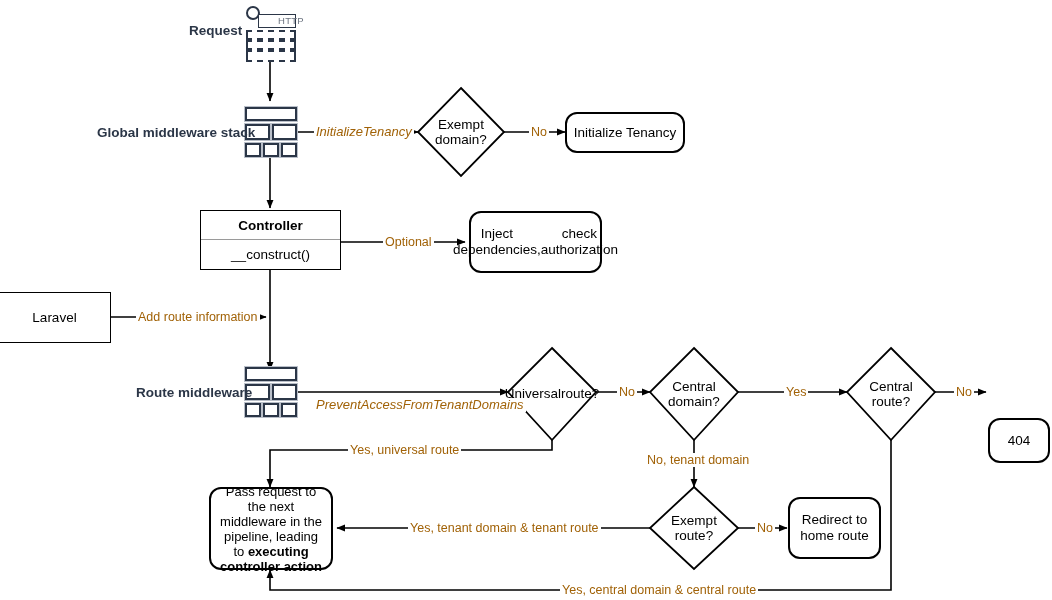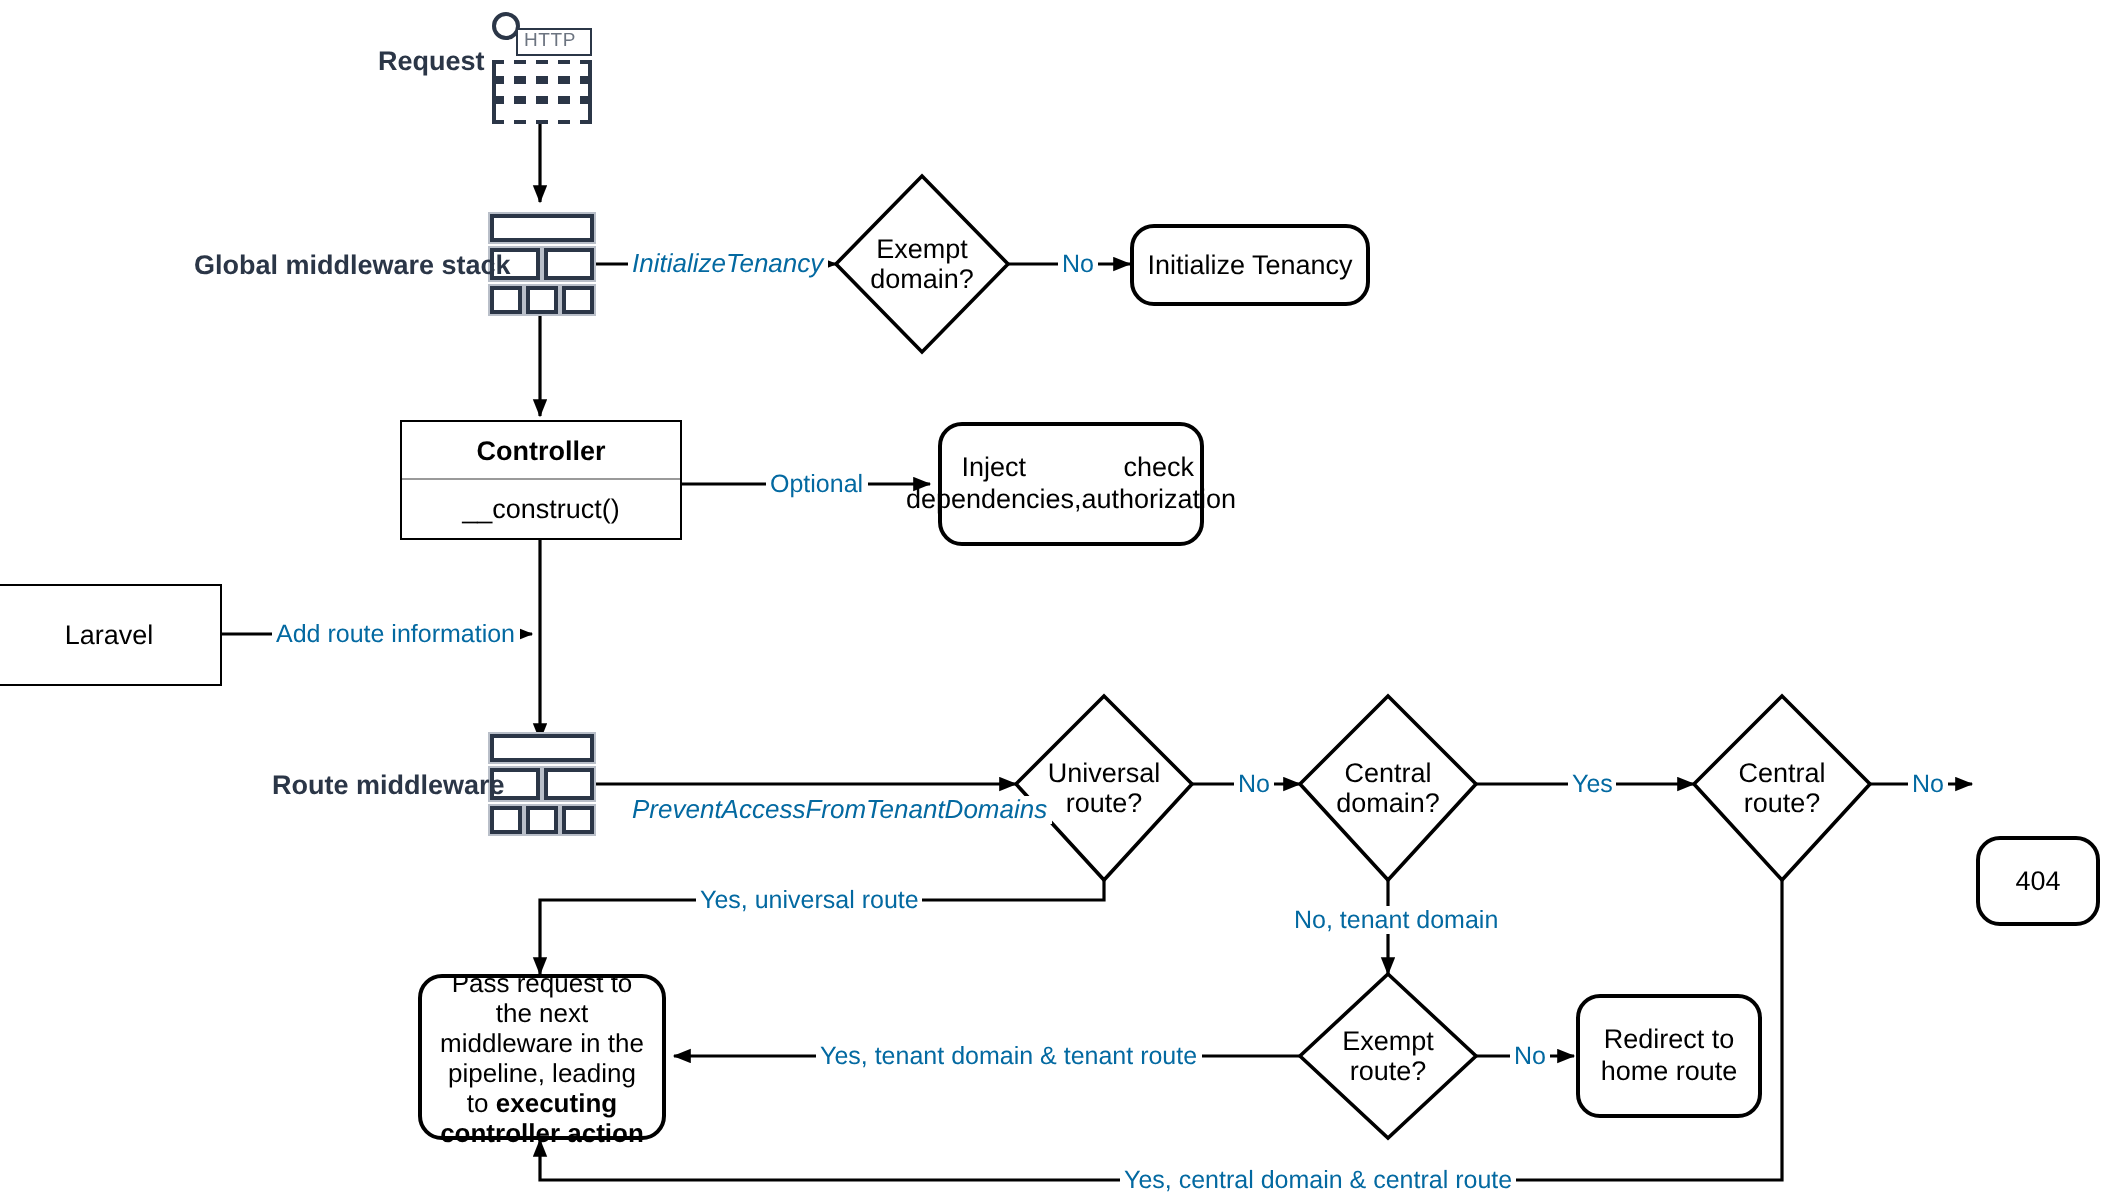--- a/index.html
+++ b/index.html
@@ -13,31 +13,31 @@
   .rect{border:1.6px solid #000;}
   .rounded{border:2.4px solid #000;border-radius:12px;}
   .diamond-wrap{position:absolute;}
   .dia-label{position:absolute;left:0;top:0;width:100%;height:100%;
              display:flex;align-items:center;justify-content:center;text-align:center;
              font-size:13.5px;line-height:15.5px;}
 
   .lbl{position:absolute;color:#2b3647;font-weight:bold;font-size:13.5px;
        white-space:nowrap;}
   .edge-label{position:absolute;background:#ffffff;font-size:12.5px;
-              color:#0369a1;white-space:nowrap;padding:0 2px;line-height:14px;}
+              color:#a16207;white-space:nowrap;padding:0 2px;line-height:14px;}
   .edge-label.ital{font-style:italic;font-size:13px;}
 
   .icon{position:absolute;}
   .ic-box{position:absolute;box-sizing:border-box;border:2px solid #2b3647;
           background:#ffffff;outline:1px solid #b9bfc9;}
   .ic-dash{position:absolute;box-sizing:border-box;border:2px dashed #2b3647;
            background:#ffffff;}
   .ic-circle{position:absolute;box-sizing:border-box;border:2px solid #2b3647;
              border-radius:50%;background:#ffffff;}
-  .http-txt{position:absolute;font-size:9.5px;color:#6c7480;letter-spacing:.3px;}
+  .http-txt{position:absolute;font-size:9.5px;color:#6c7480;letter-spacing:.3px;margin-left:16px;}
 
   .ctrl-title{position:absolute;left:0;top:0;width:100%;height:28px;
               display:flex;align-items:center;justify-content:center;
               font-weight:bold;font-size:13.5px;border-bottom:1px solid #9a9a9a;}
   .ctrl-body{position:absolute;left:0;top:28px;width:100%;height:30px;
              display:flex;align-items:center;justify-content:center;font-size:13.5px;}
 
   .txt-sm{font-size:13px;line-height:15px;}
   .txt-md{font-size:13.5px;line-height:16px;}
   .bold{font-weight:bold;}
@@ -163,21 +163,21 @@
   </div>
 
   <div class="diamond-wrap" style="left:418px;top:88px;width:86px;height:88px;">
     <div class="dia-label" style="flex-direction:column;">
       <span>Exempt</span>
       <span>domain?</span>
     </div>
   </div>
 
   <div class="diamond-wrap" style="left:508px;top:348px;width:88px;height:92px;">
-    <div class="dia-label" style="flex-direction:column;">
+    <div class="dia-label" style="flex-direction:row;">
       <span>Universal</span>
       <span>route?</span>
     </div>
   </div>
 
   <div class="diamond-wrap" style="left:650px;top:348px;width:88px;height:92px;">
     <div class="dia-label" style="flex-direction:column;">
       <span>Central</span>
       <span>domain?</span>
     </div>

